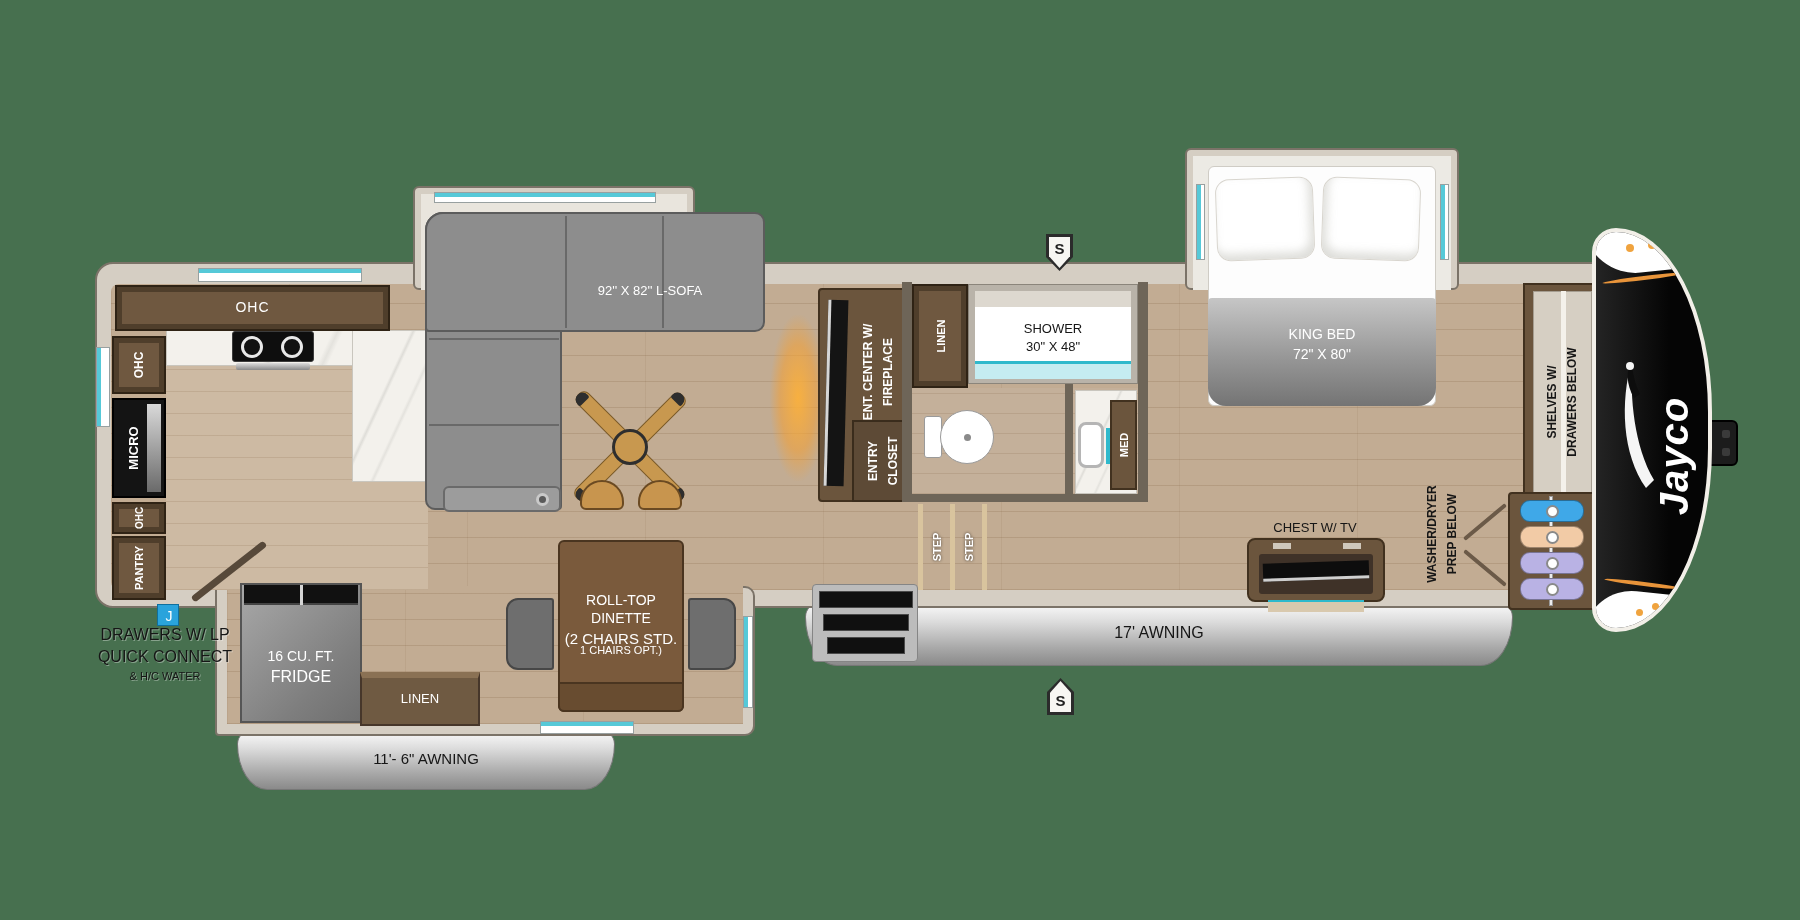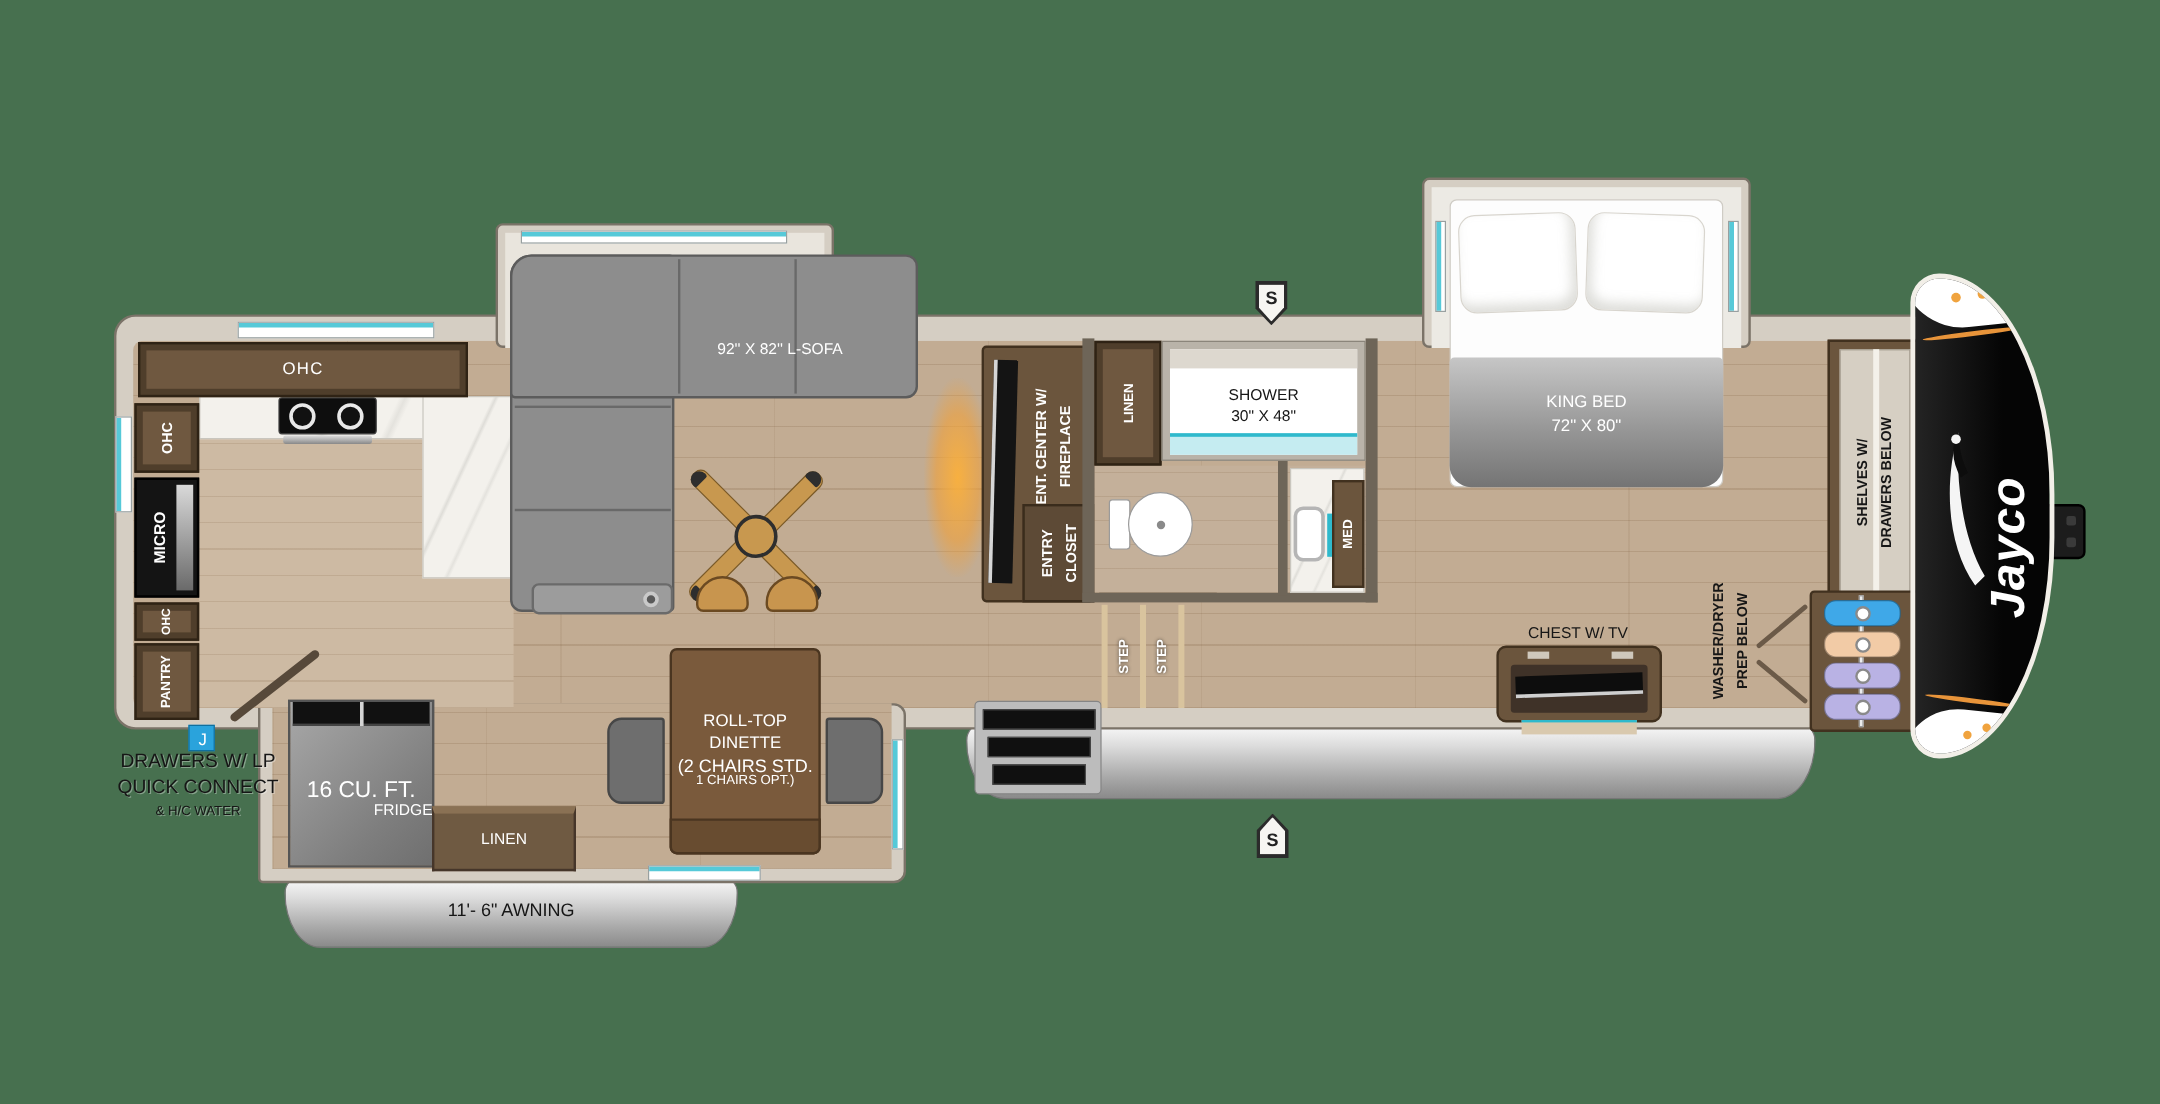--- a/index.html
+++ b/index.html
@@ -44,20 +44,21 @@
   .hook{position:absolute;width:9px;height:9px;border-radius:50%;background:#fff;border:2px solid #8a8a8a;}
   .chair-gray{background:#6e6e6e;border:2px solid #474747;}
   .seam{background:rgba(0,0,0,.25);}
 </style>
 </head>
 <body>
 
 <div id="stage">
 
   <div class="abs awning" style="left:805px;top:602px;width:708px;height:64px;"></div>
+  <div class="lbl lbl-dark" style="left:805px;top:624px;width:708px;font-size:16px;">17' AWNING</div>
 
   <div class="abs awning" style="left:237px;top:730px;width:378px;height:60px;"></div>
   <div class="lbl lbl-dark" style="left:237px;top:750px;width:378px;font-size:15px;">11'- 6" AWNING</div>
 
   <div class="abs" style="left:1694px;top:420px;width:44px;height:46px;background:#1c1c1c;border:2px solid #000;border-radius:6px;">
     <div class="abs" style="left:26px;top:8px;width:8px;height:8px;background:#3a3a3a;border-radius:2px;"></div>
     <div class="abs" style="left:26px;top:26px;width:8px;height:8px;background:#3a3a3a;border-radius:2px;"></div>
   </div>
 
   <div class="abs" style="left:95px;top:262px;width:1507px;height:346px;background:#d5cec3;border:2px solid #7b7368;border-radius:18px 6px 6px 18px;"></div>
@@ -230,22 +231,22 @@
   <div class="shirt" style="left:1520px;top:578px;background:#b9b2e4;"></div>
   <div class="hook" style="left:1546px;top:505px;"></div>
   <div class="hook" style="left:1546px;top:531px;"></div>
   <div class="hook" style="left:1546px;top:557px;"></div>
   <div class="hook" style="left:1546px;top:583px;"></div>
 
   <div class="abs" style="left:240px;top:583px;width:122px;height:140px;background:linear-gradient(135deg,#a8a8a8,#7e7e7e 70%,#6f6f6f);border:2px solid #555;">
     <div class="abs" style="left:2px;top:0;width:114px;height:20px;background:#111;border-bottom:2px solid #444;"></div>
     <div class="abs" style="left:58px;top:0;width:3px;height:20px;background:#d5d5d5;"></div>
   </div>
-  <div class="lbl" style="left:240px;top:648px;width:122px;font-size:19px;">16 CU. FT.</div>
-  <div class="lbl" style="left:240px;top:668px;width:122px;font-size:13px;padding-left:35px;">FRIDGE</div>
+  <div class="lbl" style="left:240px;top:648px;width:122px;font-size:14px;">16 CU. FT.</div>
+  <div class="lbl" style="left:240px;top:668px;width:122px;font-size:16px;">FRIDGE</div>
 
   <div class="abs" style="left:360px;top:672px;width:120px;height:54px;background:#6f5a42;border:2px solid #46362a;border-top:6px solid #8a7154;"></div>
   <div class="lbl" style="left:360px;top:692px;width:120px;font-size:13px;">LINEN</div>
 
   <div class="abs" style="left:580px;top:480px;width:44px;height:30px;background:#c8954e;border:2px solid #6b4a22;border-radius:22px 22px 6px 6px;"></div>
   <div class="abs" style="left:638px;top:480px;width:44px;height:30px;background:#c8954e;border:2px solid #6b4a22;border-radius:22px 22px 6px 6px;"></div>
 
   <div class="abs chair-gray" style="left:506px;top:598px;width:48px;height:72px;border-radius:12px 3px 3px 12px;"></div>
   <div class="abs chair-gray" style="left:688px;top:598px;width:48px;height:72px;border-radius:3px 12px 12px 3px;"></div>
   <div class="abs" style="left:558px;top:540px;width:126px;height:172px;background:#7a5a3c;border:2px solid #4a3520;border-radius:6px;">

